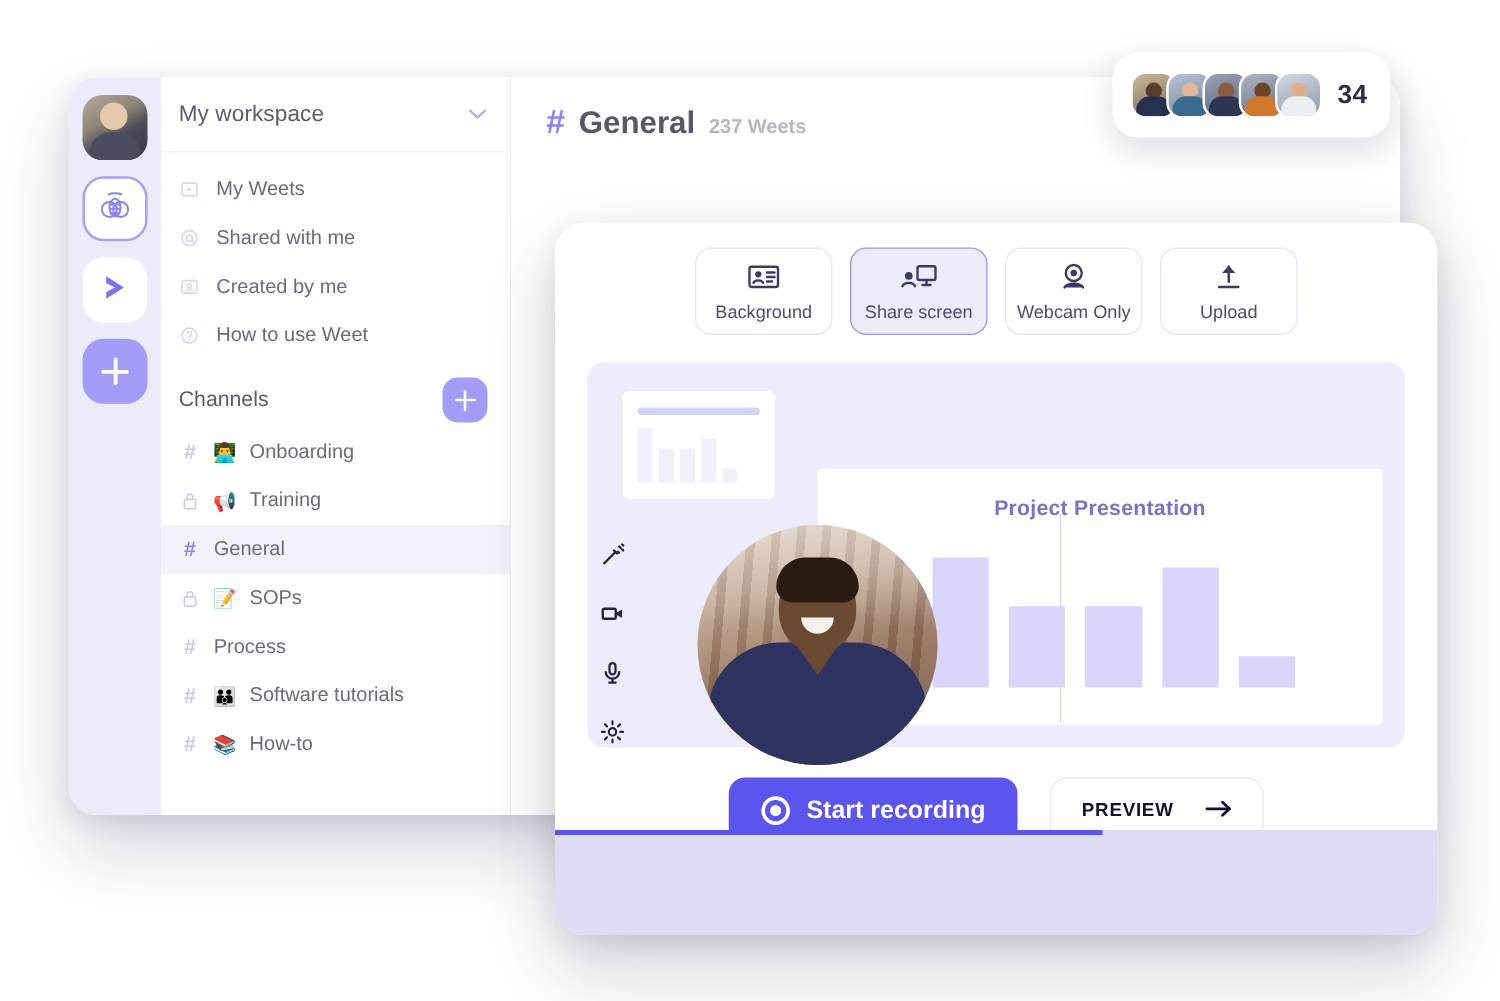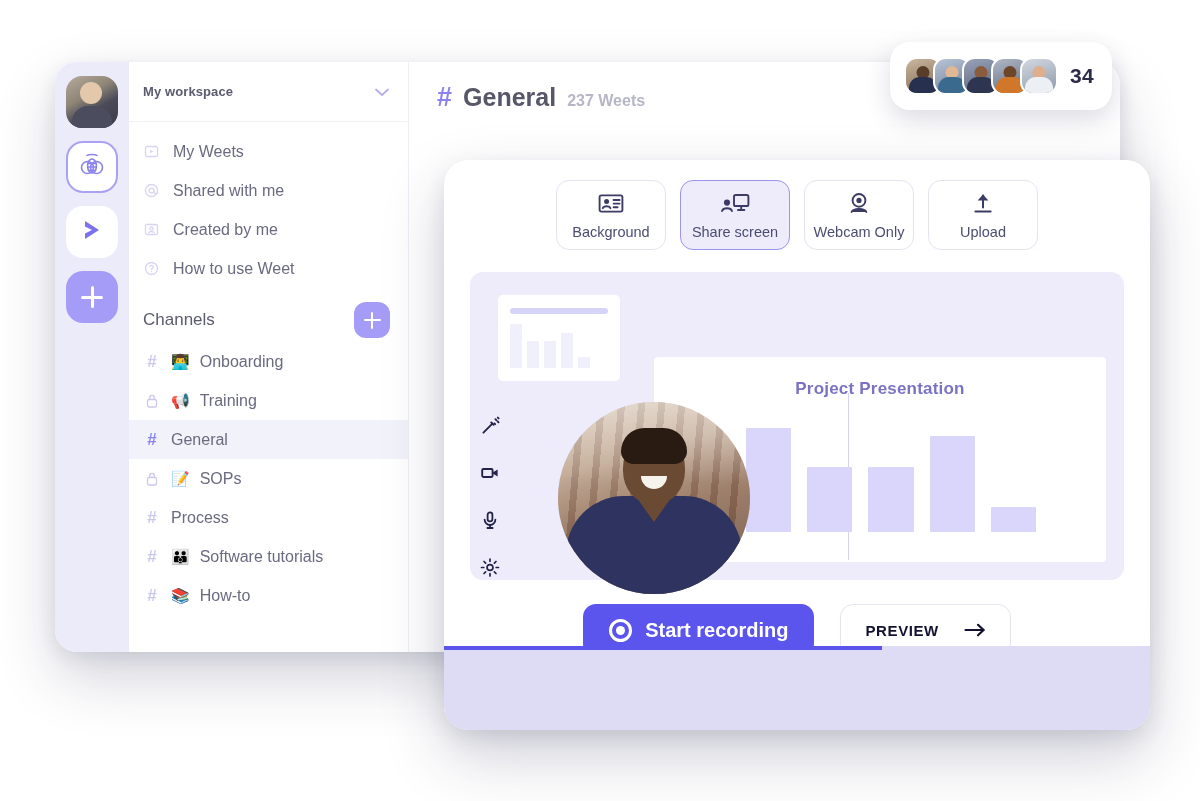--- a/index.html
+++ b/index.html
@@ -60,21 +60,21 @@
   .sidebar {
     width: 280px; height: 100%;
     background: #ffffff;
     border-right: 1px solid #eeeef5;
     display: flex; flex-direction: column;
   }
   .ws-header {
     height: 60px; display: flex; align-items: center;
     padding: 0 18px 0 14px; border-bottom: 1px solid #f0f0f6;
   }
-  .ws-title { font-size: 13px; font-weight: bold; color: #5b5b70; letter-spacing: .1px; }
+  .ws-title { font-size: 18px; font-weight: normal; color: #5b5b70; letter-spacing: .1px; }
   .ws-caret { margin-left: auto; color: #b3adf0; font-size: 15px; line-height: 1; }
   .nav-list { padding: 10px 0 4px 0; }
   .nav-item {
     height: 39px; display: flex; align-items: center; gap: 13px;
     padding: 0 14px; font-size: 16px; color: #6a6a80; text-align: center;
   }
   .nav-ico { width: 17px; height: 17px; flex: none; opacity: .55; }
   .nav-ico svg { display:block; }
 
   .ch-header {
@@ -123,21 +123,21 @@
   }
   .av:first-child { margin-left: 0; }
   .av .head { position:absolute; left:50%; top:20%; transform:translateX(-50%);
               width:13px; height:13px; border-radius:50%; }
   .av .body { position:absolute; left:50%; bottom:0; transform:translateX(-50%);
               width:28px; height:16px; border-radius:11px 11px 0 0; }
   .av-count { font-size: 21px; font-weight: bold; color: #2c2c49; letter-spacing:.3px; }
 
   
   .recorder {
-    position: absolute; left: 444px; top: 160px;
+    position: absolute; left: 444px; top: 178px;
     width: 706px; height: 570px;
     background: #fff; border-radius: 24px;
     box-shadow: 0 26px 62px rgba(40,40,80,0.22), 0 8px 20px rgba(40,40,80,0.10);
     overflow: hidden; z-index: 5;
   }
   .modes { display: flex; gap: 14px; justify-content: center; padding: 20px 0 0 0; }
   .mode {
     width: 110px; height: 70px; border-radius: 13px;
     border: 1.4px solid #e4e3f2; background: #fff;
     display: flex; flex-direction: column; align-items: center; justify-content: center; gap: 7px;

